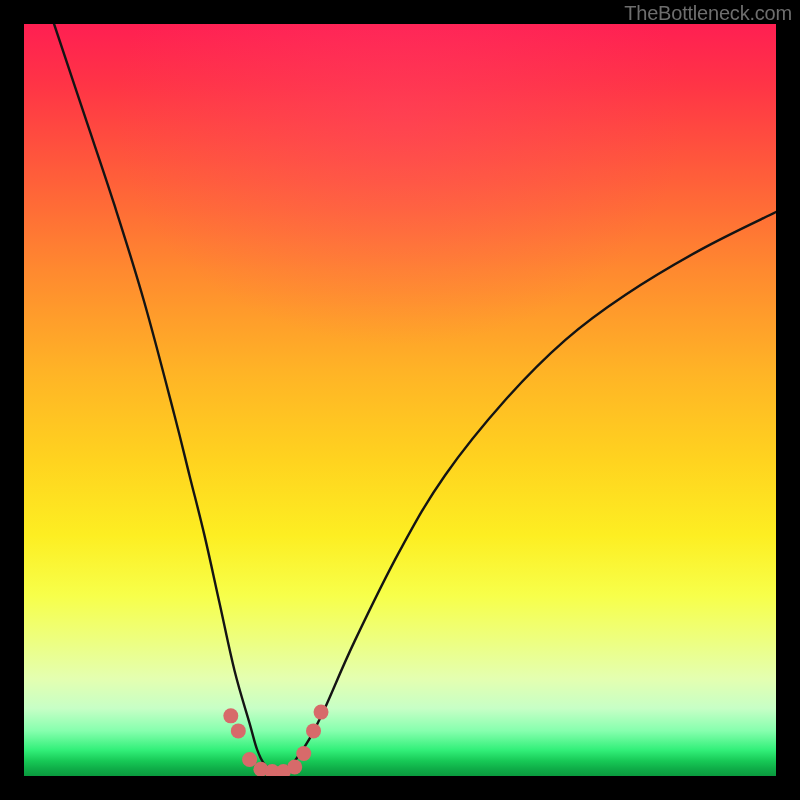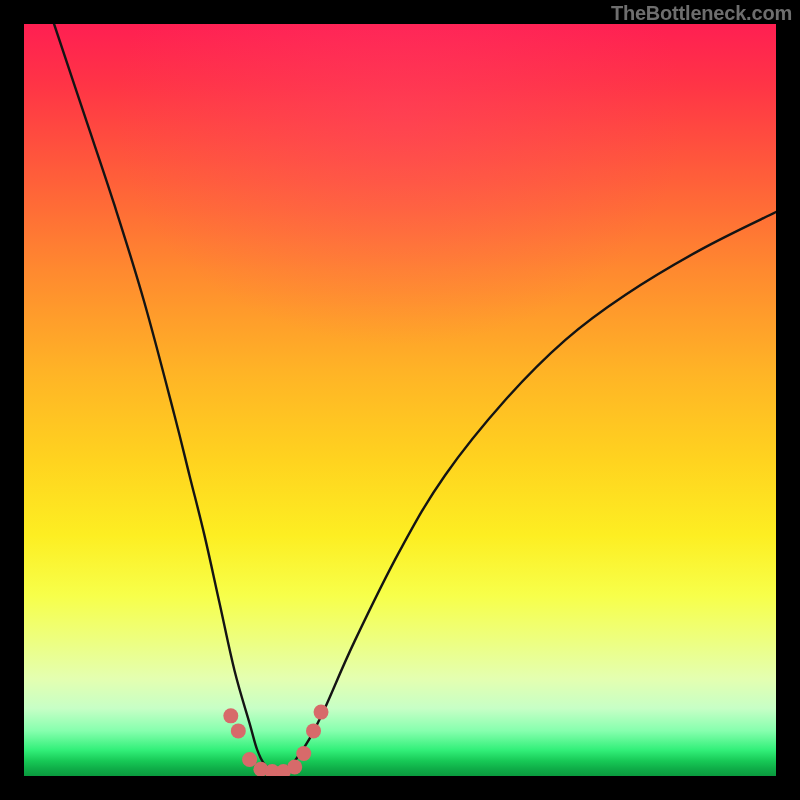--- a/index.html
+++ b/index.html
@@ -59,21 +59,21 @@
     position: absolute;
     left: 0; top: 0;
     width: 752px; height: 752px;
   }
   .watermark {
     position: absolute;
     right: 8px;
     top: 2px;
     color: #6e6e6e;
     font-size: 20px;
-    font-weight: 700;
+    font-weight: 400;
     letter-spacing: -0.2px;
     user-select: none;
   }
 </style>
 </head>
 <body>
 
 <div class="watermark">TheBottleneck.com</div>
 
 <div class="frame">

